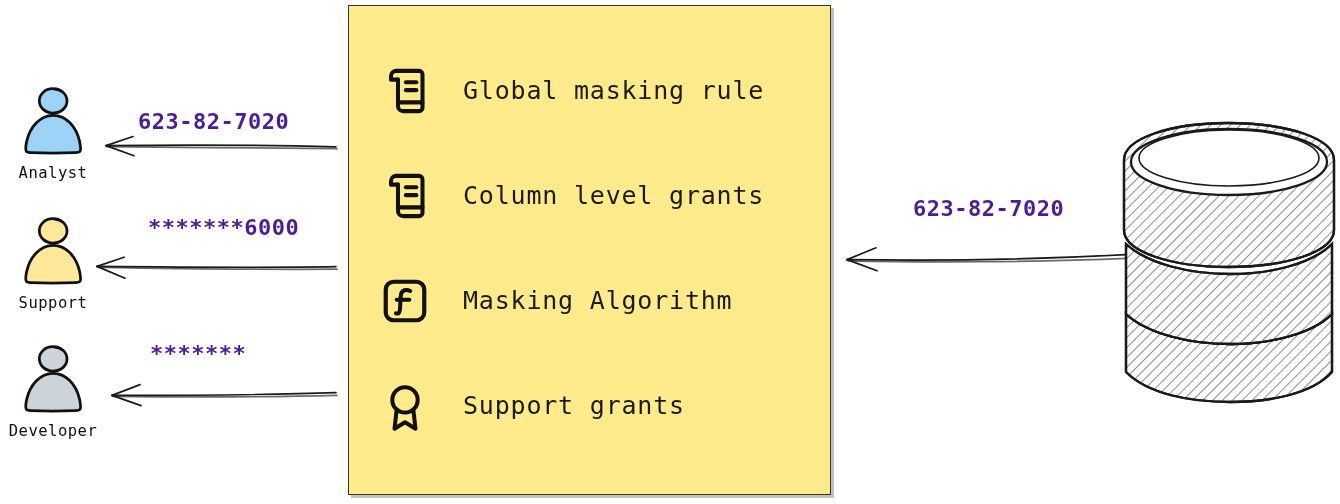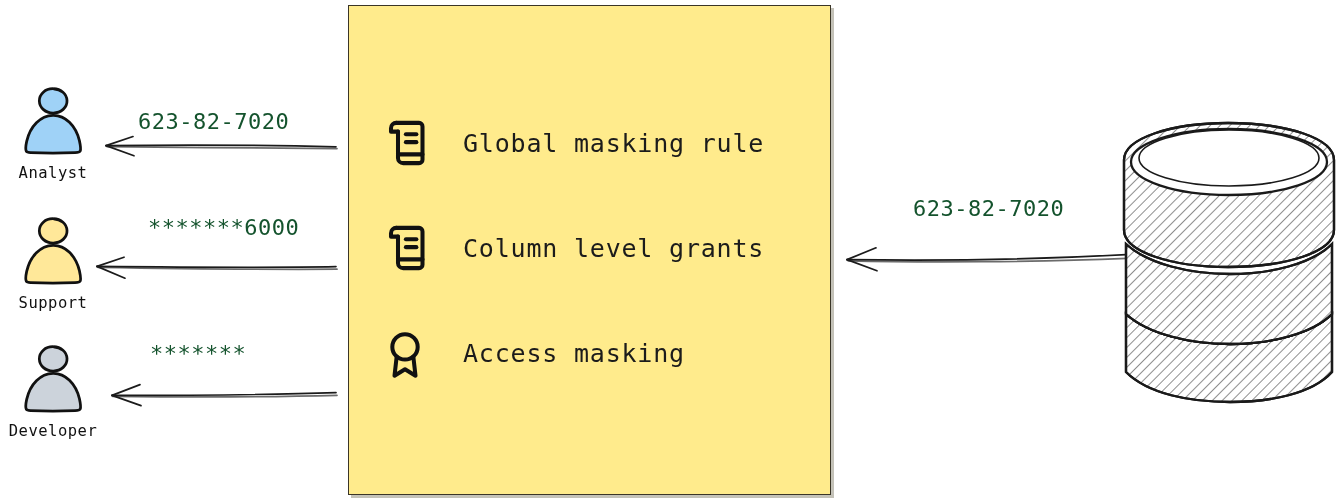--- a/index.html
+++ b/index.html
@@ -16,22 +16,22 @@
   .actor .label{
     font-size:15.5px;letter-spacing:.5px;line-height:1;
     margin-top:2px;color:#111;white-space:nowrap;
   }
   .actor-analyst{left:-2px;top:78px;}
   .actor-support{left:-2px;top:208px;}
   .actor-developer{left:-2px;top:336px;}
 
   
   .flow-label{
-    position:absolute;font-size:22px;font-weight:400;letter-spacing:.5px;
-    white-space:nowrap;color:#14532d;
+    position:absolute;font-size:22px;font-weight:700;letter-spacing:.5px;
+    white-space:nowrap;color:#4c1d95;
   }
   .lbl-analyst{left:138px;top:109px;}
   .lbl-support{left:148px;top:215px;}
   .lbl-developer{left:150px;top:341px;}
   .lbl-db{left:913px;top:196px;}
 
   
   .arrow{position:absolute;overflow:visible;}
   .arrow path{fill:none;stroke:#1b1b1b;stroke-width:1.7;
               stroke-linecap:round;stroke-linejoin:round;}
@@ -140,27 +140,35 @@
             <path d="M22 9 H48 a4 4 0 0 1 4 4 V45 H26"></path>
             <path d="M22 9 a6 6 0 0 0 -6 6 v4 h8"></path>
             <path d="M24 19 V49 a6 6 0 0 0 6 6 h18 a4 4 0 0 0 4 -4 V45"></path>
             <path d="M33 22 H45"></path>
             <path d="M33 31 H45"></path>
           </g>
         </svg>
         <span class="txt">Column level grants</span>
       </div>
 
+      <div class="panel-row">
+        <svg class="ico" viewBox="0 0 64 64">
+          <rect x="10" y="10" width="44" height="44" rx="9" ry="9" fill="none" stroke="#111" stroke-width="4.8"></rect>
+          <path d="M38 20.5 c-4.6-2.4-9.6-1.1-10.6 4.2 -.5 2.6 -.6 5.2 -.7 7.8 -.1 3.4 -.2 6.9 -.6 10.2 -.4 3 -1.9 4.3 -4.4 3.4" fill="none" stroke="#111" stroke-width="4.6" stroke-linecap="round"></path>
+          <path d="M22.5 30.5 H37" fill="none" stroke="#111" stroke-width="4.6" stroke-linecap="round"></path>
+        </svg>
+        <span class="txt">Masking Algorithm</span>
+      </div>
 
       <div class="panel-row">
         <svg class="ico" viewBox="0 0 64 64">
           <circle cx="32" cy="25" r="14.5" fill="none" stroke="#111" stroke-width="4.6"></circle>
           <path d="M22.5 36 L20 58 L32 50.5 L44 58 L41.5 36" fill="none" stroke="#111" stroke-width="4.6" stroke-linejoin="round" stroke-linecap="round"></path>
         </svg>
-        <span class="txt">Access masking</span>
+        <span class="txt">Support grants</span>
       </div>
 
     </div>
   </div>
 
   <div class="db">
     <svg viewBox="0 0 222 288" width="222" height="288">
       <defs>
         <pattern id="hatch" width="7" height="7" patternTransform="rotate(45)" patternUnits="userSpaceOnUse">
           <line x1="0" y1="0" x2="0" y2="7" stroke="#2b2b2b" stroke-width="1.25"></line>

